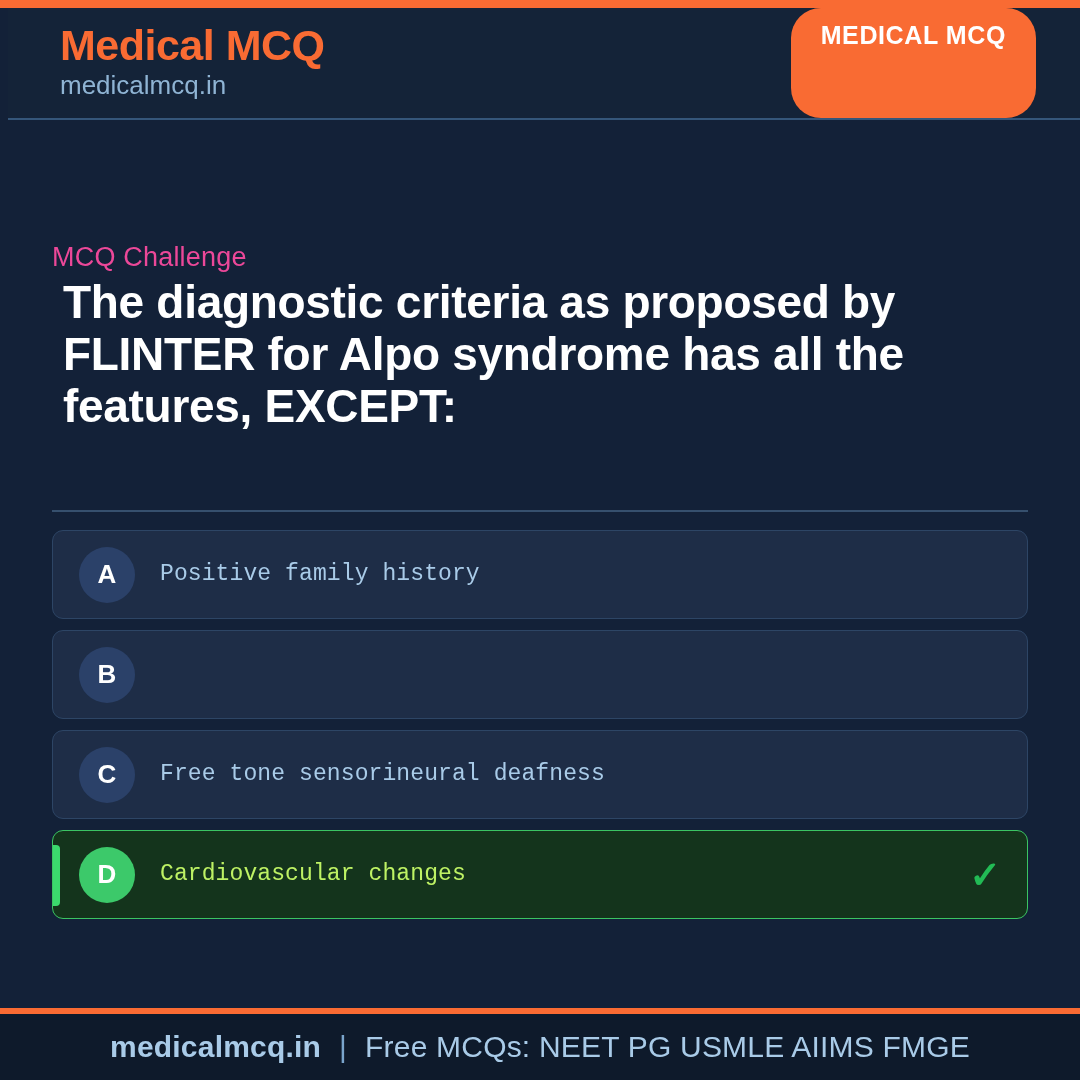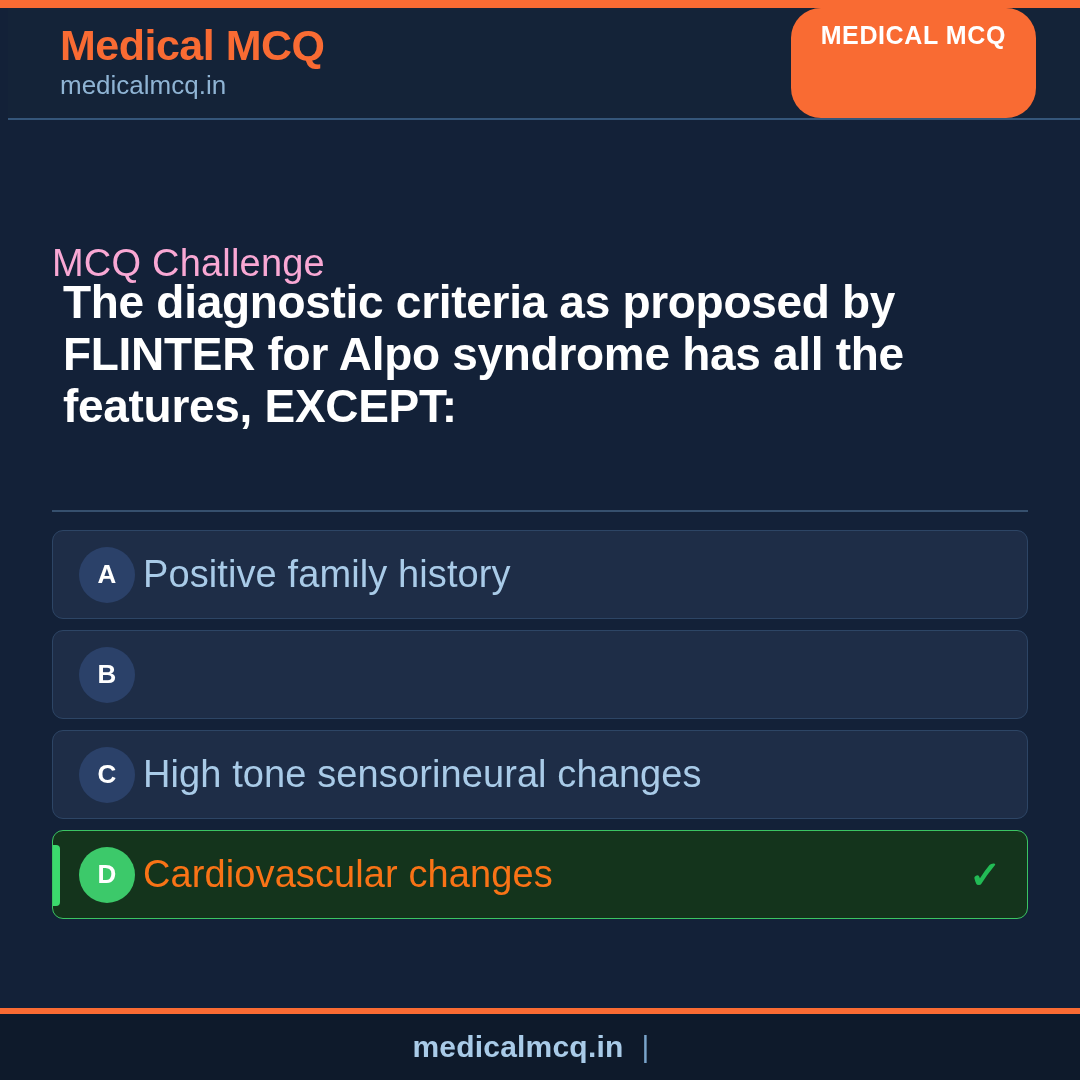--- a/index.html
+++ b/index.html
@@ -71,22 +71,22 @@
     position: absolute;
     top: 122px; left: 0;
     width: 1080px;
     height: 888px;
     padding: 0 52px;
   }
 
   .kicker {
     position: absolute;
     top: 120px; left: 52px;
-    font-size: 38px;
-    color: #f9a8d4;
+    font-size: 27px;
+    color: #ec4899;
     letter-spacing: 0.2px;
   }
 
   .question {
     position: absolute;
     top: 155px; left: 52px;
     width: 900px;
     font-size: 46px;
     font-weight: bold;
     color: #ffffff;
@@ -133,25 +133,26 @@
     background: #2b4169;
     color: #ffffff;
     font-size: 26px;
     font-weight: bold;
     display: flex;
     align-items: center;
     justify-content: center;
   }
 
   .option-text {
-    margin-left: 8px;
-    font-size: 38px;
+    margin-left: 25px;
+    font-size: 23px;
     color: #a9cbe8;
     line-height: 1.1;
     letter-spacing: 0.1px;
+    font-family: Liberation Mono, monospace;
   }
 
   .option-check {
     margin-left: auto;
     font-size: 38px;
     color: #22bb55;
     line-height: 1;
     font-weight: bold;
   }
 
@@ -166,21 +167,21 @@
     width: 7px;
     height: 61px;
     background: #3bd96d;
     border-radius: 0 4px 4px 0;
   }
   .option.correct .option-badge {
     background: #3cc96a;
     color: #ffffff;
   }
   .option.correct .option-text {
-    color: #f97316;
+    color: #bef264;
     text-align: center;
   }
 
   
   .bottom-accent {
     position: absolute;
     bottom: 66px; left: 0;
     width: 1080px;
     height: 6px;
     background: #f96b33;
@@ -235,30 +236,31 @@
       <div class="option-badge">A</div>
       <div class="option-text">Positive family history</div>
     </div>
 
     <div class="option">
       <div class="option-badge">B</div>
     </div>
 
     <div class="option">
       <div class="option-badge">C</div>
-      <div class="option-text">High tone sensorineural changes</div>
+      <div class="option-text">Free tone sensorineural deafness</div>
     </div>
 
     <div class="option correct">
       <div class="accent-bar"></div>
       <div class="option-badge">D</div>
       <div class="option-text">Cardiovascular changes</div>
       <div class="option-check">✓</div>
     </div>
 
   </div>
 </div>
 
 <div class="bottom-accent"></div>
 <div class="footer">
   <span class="footer-text footer-site">medicalmcq.in</span>
   <span class="footer-text footer-sep">|</span>
+  <span class="footer-text footer-tags">Free MCQs: NEET PG  USMLE  AIIMS  FMGE</span>
 </div>
 
 </body></html>

